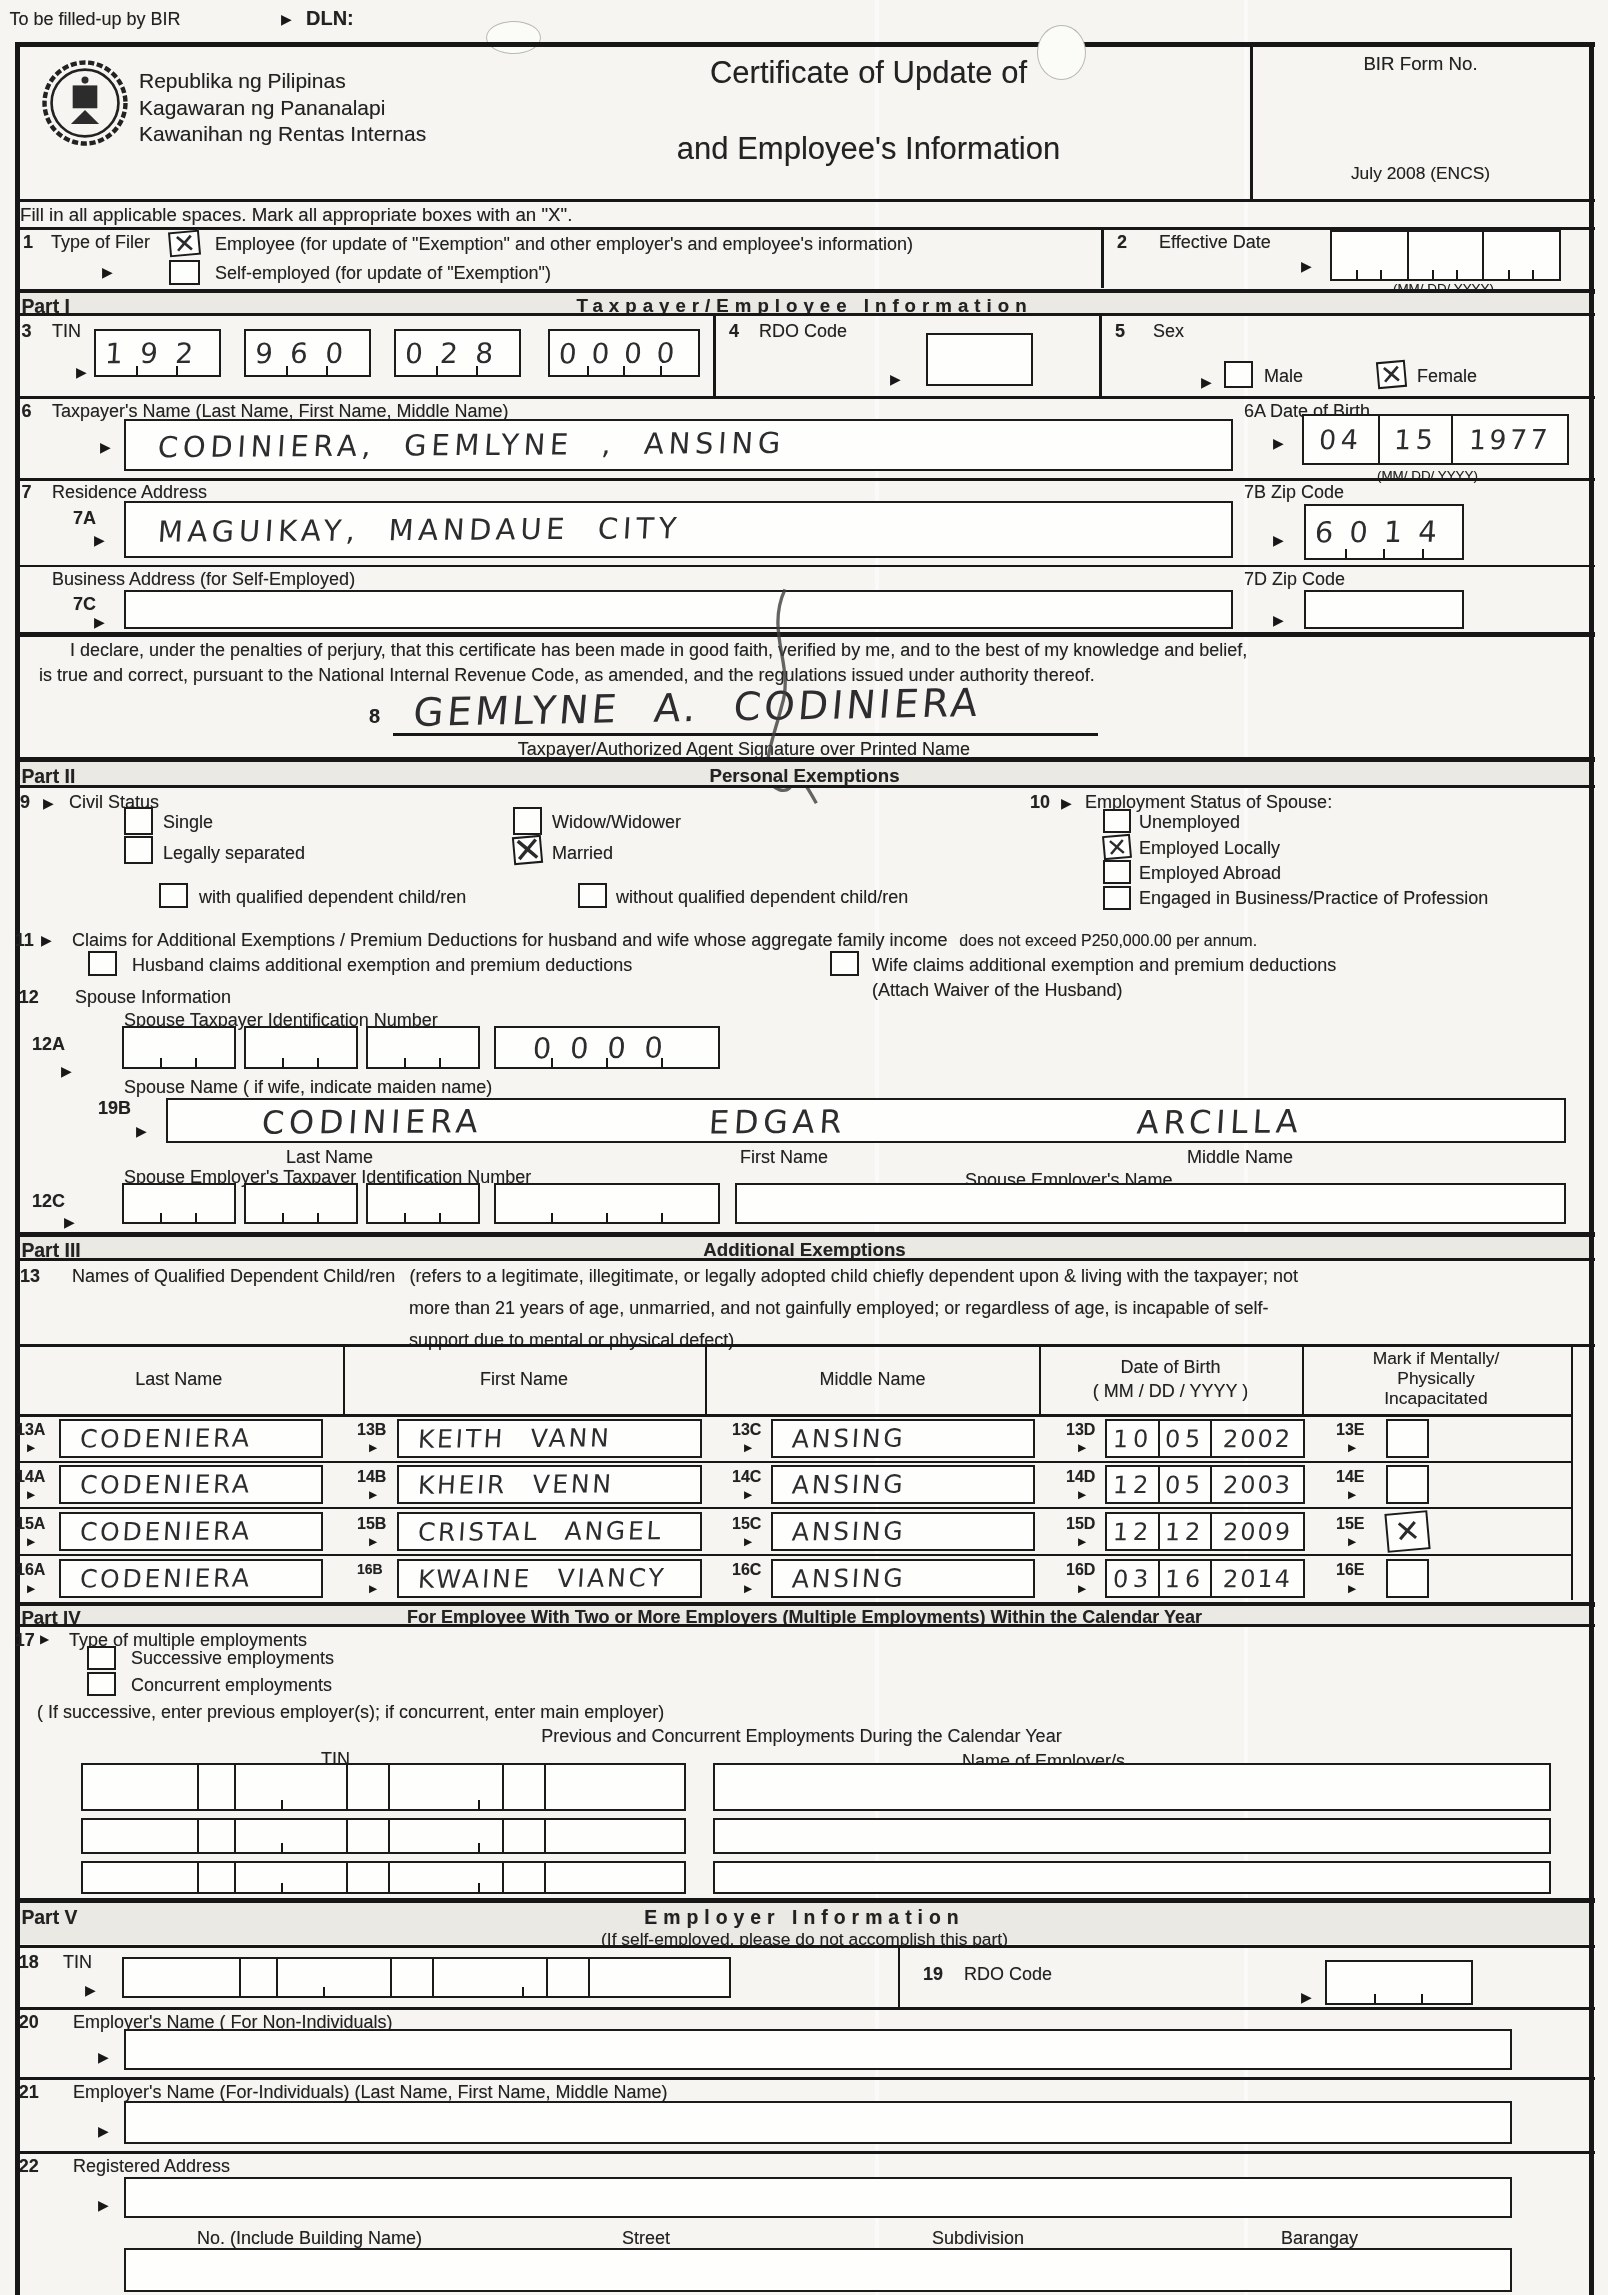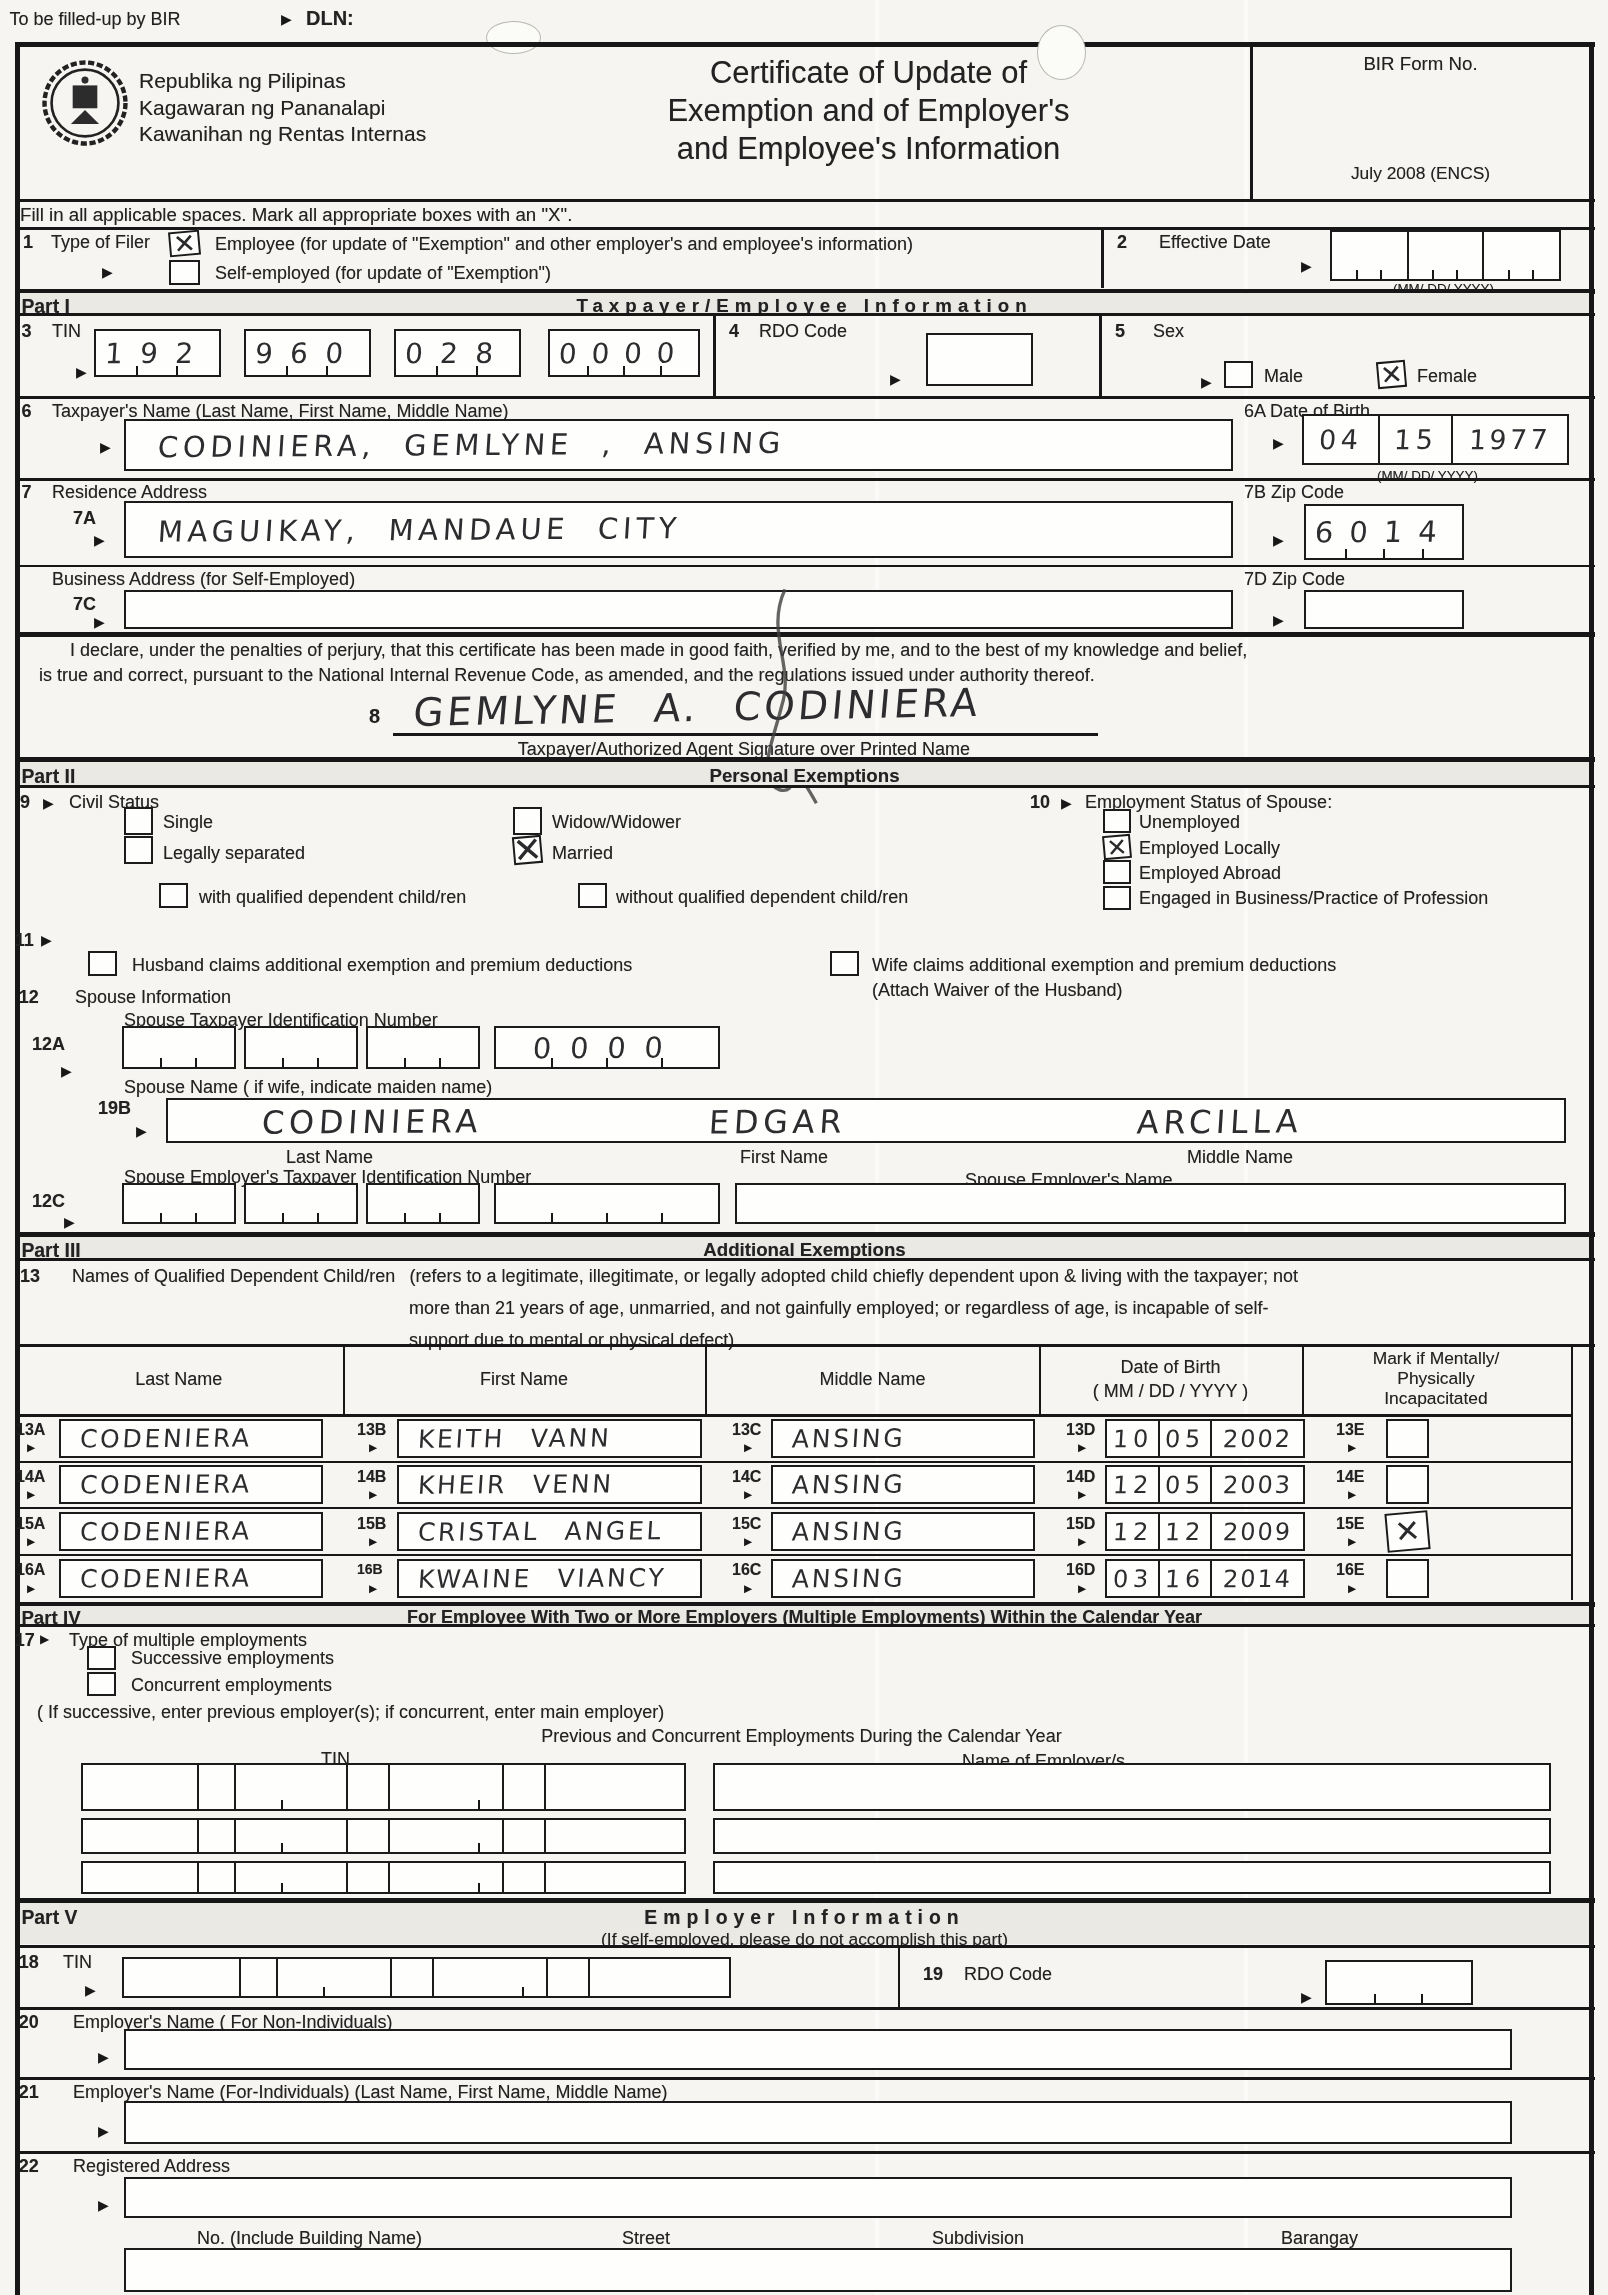--- a/index.html
+++ b/index.html
@@ -55,21 +55,20 @@
     <circle cx="50" cy="50" r="46" fill="none" stroke="#222" stroke-width="5" stroke-dasharray="7 3"></circle>
     <circle cx="50" cy="50" r="38" fill="none" stroke="#222" stroke-width="3"></circle>
     <rect x="36" y="30" width="28" height="26" fill="#2c2c2c"></rect>
     <polygon points="50,58 34,74 66,74" fill="#2c2c2c"></polygon>
     <circle cx="50" cy="24" r="4" fill="#2c2c2c"></circle>
   </svg>
   <span class="t" style="left:139px;top:69px;font-size:21px;">Republika ng Pilipinas</span>
   <span class="t" style="left:139px;top:96px;font-size:21px;">Kagawaran ng Pananalapi</span>
   <span class="t" style="left:139px;top:122px;font-size:21px;">Kawanihan ng Rentas Internas</span>
   <div class="t ctr" style="left:568px;top:55px;width:601px;font-size:31px;">Certificate of Update of</div>
-  <div class="t ctr" style="left:568px;top:93px;width:601px;font-size:31px;">Exemption and of Employer's</div>
   <div class="t ctr" style="left:568px;top:131px;width:601px;font-size:31px;">and Employee's Information</div>
   <div class="vl" style="left:1250px;top:42px;width:3.3px;height:160px;"></div>
   <div class="t ctr" style="left:1262px;top:53px;width:317px;font-size:18.7px;">BIR Form No.</div>
   <div class="t ctr" style="left:1262px;top:163px;width:317px;font-size:17.4px;">July 2008 (ENCS)</div>
   <div class="hl" style="left:14.7px;top:199px;width:1580px;height:3.3px;"></div>
 
   <span class="t" style="left:20px;top:204px;font-size:18.7px;">Fill in all applicable spaces. Mark all appropriate boxes with an "X".</span>
   <div class="hl" style="left:14.7px;top:227px;width:1580px;height:2.7px;"></div>
 
   <span class="t b" style="left:23px;top:232px;">1</span>
@@ -212,20 +211,24 @@
   <span class="t" style="left:1139px;top:863px;">Employed Abroad</span>
   <div class="cb" style="left:1103px;top:886px;width:28px;height:24px;"></div>
   <span class="t" style="left:1139px;top:888px;">Engaged in Business/Practice of Profession</span>
   <div class="cb" style="left:159px;top:883px;width:29px;height:25px;"></div>
   <span class="t" style="left:199px;top:887px;">with qualified dependent child/ren</span>
   <div class="cb" style="left:578px;top:883px;width:29px;height:25px;"></div>
   <span class="t" style="left:616px;top:887px;">without qualified dependent child/ren</span>
 
   <span class="t b" style="left:14.7px;top:930px;">11</span>
   <span class="arrow" style="left:41px;top:932px;">▶</span>
+  <div class="t" style="left:72px;top:930px;">
+    <span>Claims for Additional Exemptions / Premium Deductions for husband and wife whose aggregate family income</span>
+    <span class="sm" style="font-size:16px;margin-left:6.7px;">does not exceed P250,000.00 per annum.</span>
+  </div>
   <div class="cb" style="left:88px;top:951px;width:29px;height:25px;"></div>
   <span class="t" style="left:132px;top:955px;">Husband claims additional exemption and premium deductions</span>
   <div class="cb" style="left:830px;top:951px;width:29px;height:25px;"></div>
   <span class="t" style="left:872px;top:955px;">Wife claims additional exemption  and  premium deductions</span>
   <span class="t" style="left:872px;top:980px;">(Attach Waiver of the Husband)</span>
 
   <span class="t b" style="left:18.7px;top:987px;">12</span>
   <span class="t" style="left:75px;top:987px;">Spouse Information</span>
   <span class="t" style="left:124px;top:1010px;">Spouse Taxpayer Identification Number</span>
   <span class="t b" style="left:32px;top:1034px;">12A</span>

